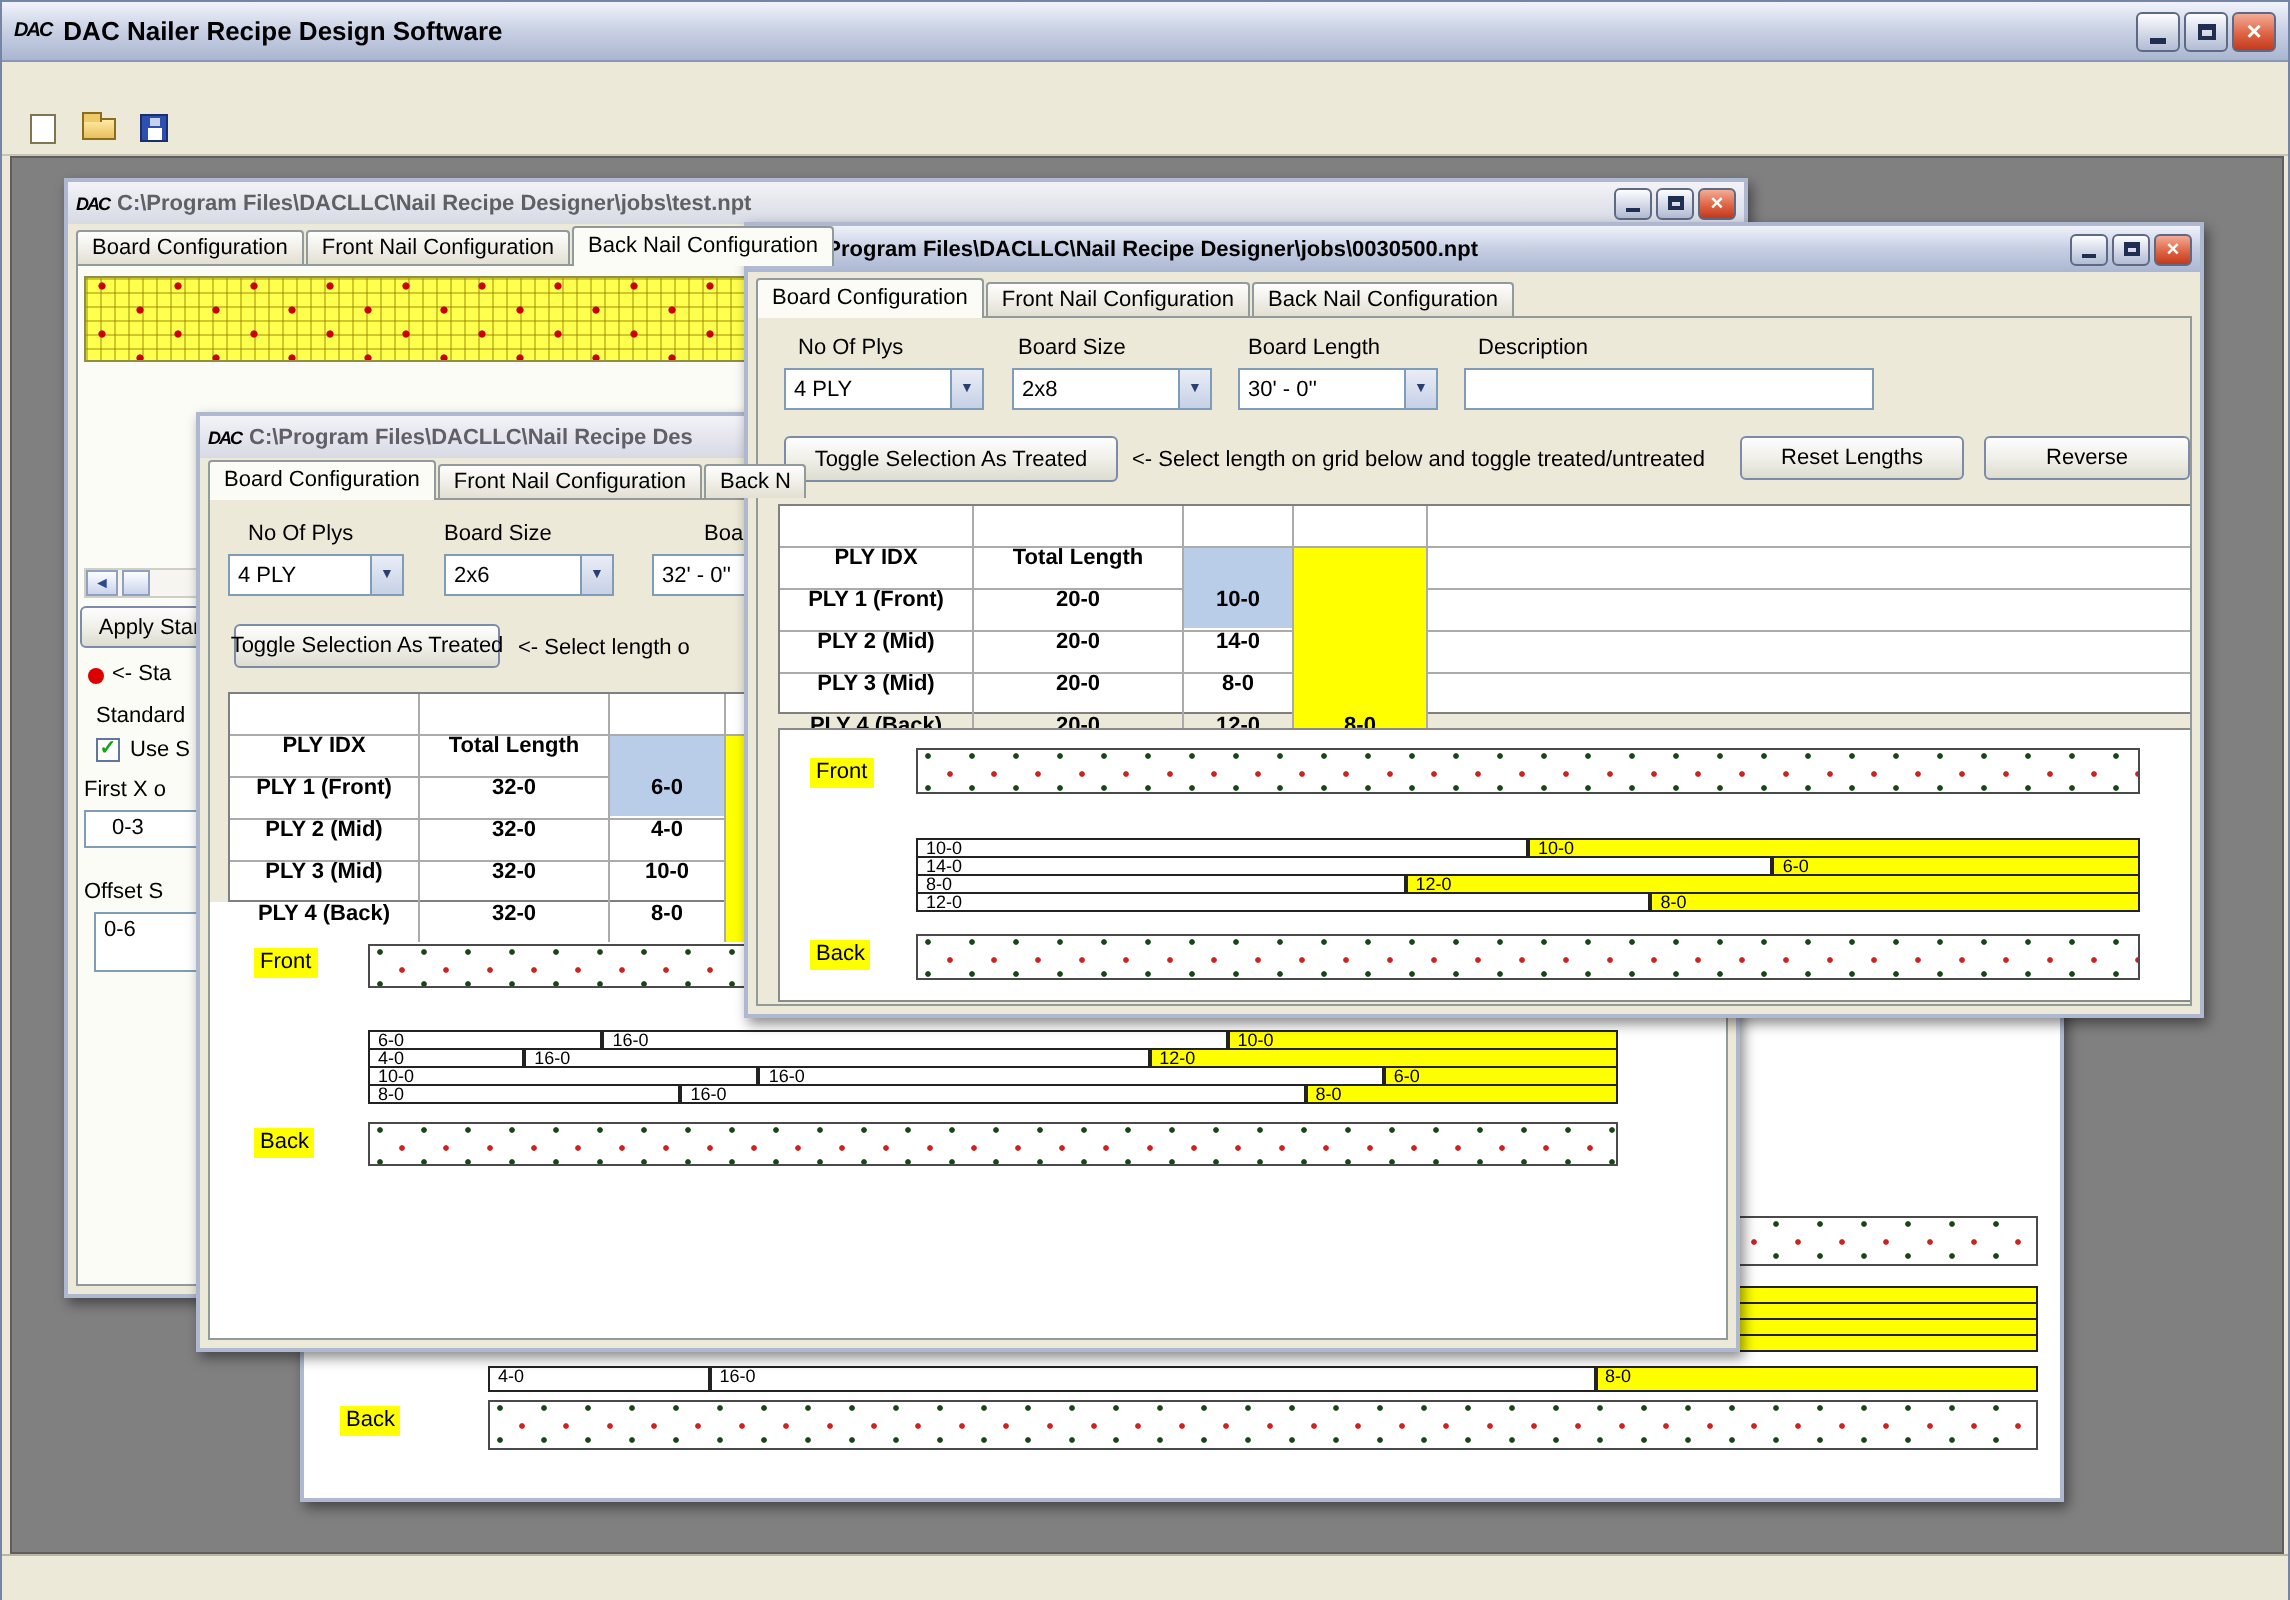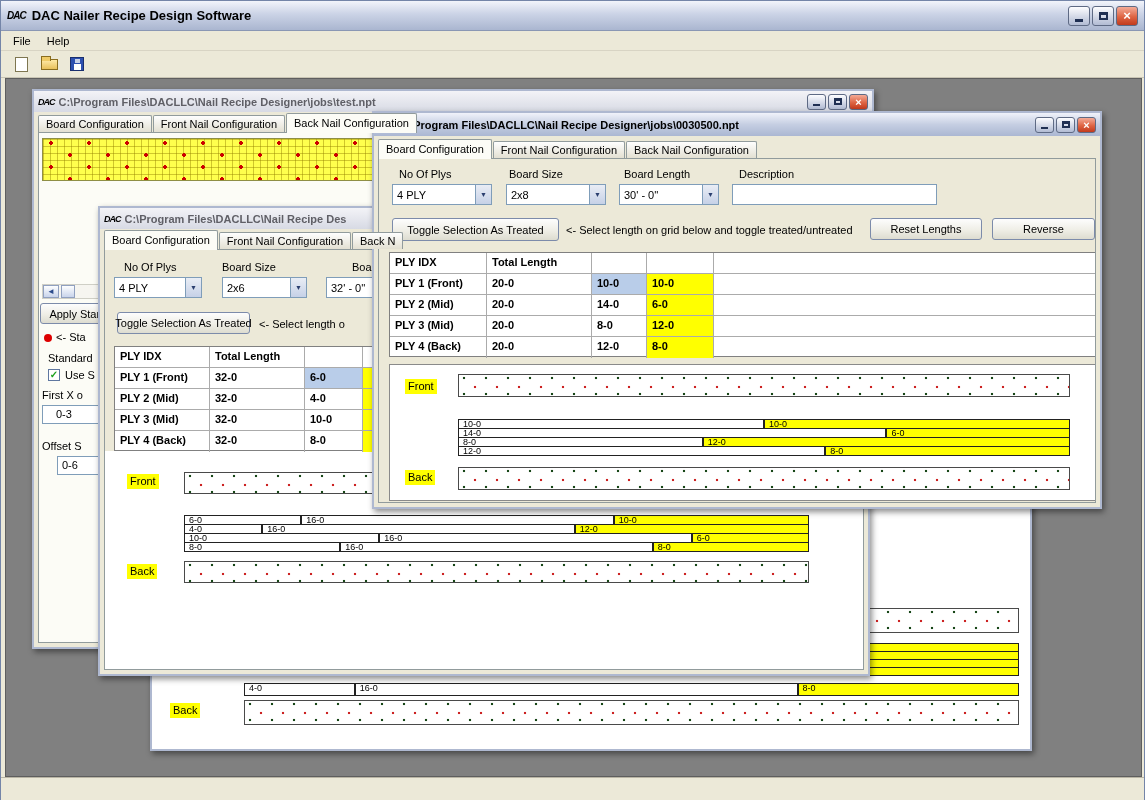--- a/index.html
+++ b/index.html
@@ -71,21 +71,21 @@
   .field { position:absolute; background:#fff; border:1px solid #7F9DB9; padding:2px 4px; white-space:nowrap; overflow:hidden; }
 
   .btn { position:absolute; border:1px solid #7C8BAA; border-radius:3px;
     background:linear-gradient(180deg,#FDFDFD,#EFEEE6 55%,#DDDCD0);
     display:flex; align-items:center; justify-content:center; white-space:nowrap; }
 
   
   .data-table { position:absolute; background:#fff; border:1px solid #808080; font-weight:bold; }
   .trow { display:flex; height:21px; border-bottom:1px solid #ABABAB; }
   .trow:last-child { border-bottom:none; }
-  .tcell { border-right:1px solid #ABABAB; padding:3px 5px; overflow:hidden; white-space:nowrap; }
+  .tcell { border-right:1px solid #ABABAB; padding:20px 5px; overflow:hidden; white-space:nowrap;text-align:center; }
   .tcell.fill { flex:1; border-right:none; }
   #fw-table .c0{width:97px} #fw-table .c1{width:105px} #fw-table .c2{width:55px} #fw-table .c3{width:67px}
   #mw-table .c0{width:95px} #mw-table .c1{width:95px} #mw-table .c2{width:58px} #mw-table .c3{width:55px}
   .tcell.sel { background:#B9CDE9; }
   .tcell.treat { background:#FFFF00; }
 
   
   .fb-label { position:absolute; background:#FFFF00; padding:0 3px; height:15px; line-height:15px; }
   .dotbox { position:absolute; background-color:#fff; border:1px solid #4A4A4A;
     background-image: radial-gradient(circle, #C22 1.2px, rgba(0,0,0,0) 1.6px),
@@ -132,24 +132,20 @@
       <span class="cap">
           <span class="glyph-min"></span>
         </span>
       <span class="cap">
           <span class="glyph-max"></span>
         </span>
       <span class="cap close">×</span>
     </span>
   </div>
 
-  <div class="menubar">
-    <span class="menu-item">File</span>
-    <span class="menu-item">Help</span>
-  </div>
 
   <div class="toolbar">
     <span class="tool-btn">
         <span class="icon-new"></span>
       </span>
     <span class="tool-btn">
         <span class="icon-open"></span>
       </span>
     <span class="tool-btn">
         <span class="icon-save"></span>
@@ -185,21 +181,21 @@
         </div>
         <div class="btn" style="left:1px;top:170px;width:72px;height:21px;">Apply Stan</div>
         <span class="reddot" style="left:5px;top:201px;"></span>
         <span class="lbl" style="left:17px;top:198px;">&lt;- Sta</span>
         <span class="lbl" style="left:9px;top:219px;">Standard</span>
         <span class="checkbox" style="left:9px;top:236px;">✓</span>
         <span class="lbl" style="left:26px;top:236px;">Use S</span>
         <span class="lbl" style="left:3px;top:256px;">First X o</span>
         <div class="field" style="left:3px;top:272px;width:58px;height:19px;padding-left:13px;">0-3</div>
         <span class="lbl" style="left:3px;top:307px;">Offset S</span>
-        <div class="field" style="left:18px;top:323px;width:58px;height:19px;">0-6</div>
+        <div class="field" style="left:8px;top:323px;width:58px;height:30px;">0-6</div>
       </div>
     </div>
 
     <div class="win bgw" style="left:144px;top:132px;width:882px;height:540px;">
       <div class="dotbox" style="left:92px;top:395px;width:775px;height:25px;"></div>
       <div class="bars thin-bars" style="left:92px;top:430px;width:775px;">
           <div class="bar-row">
             <div class="bar-seg" style="width: 71.4286%;"></div>
             <div class="bar-seg treated" style="width: 28.5714%;"></div>
           </div>

